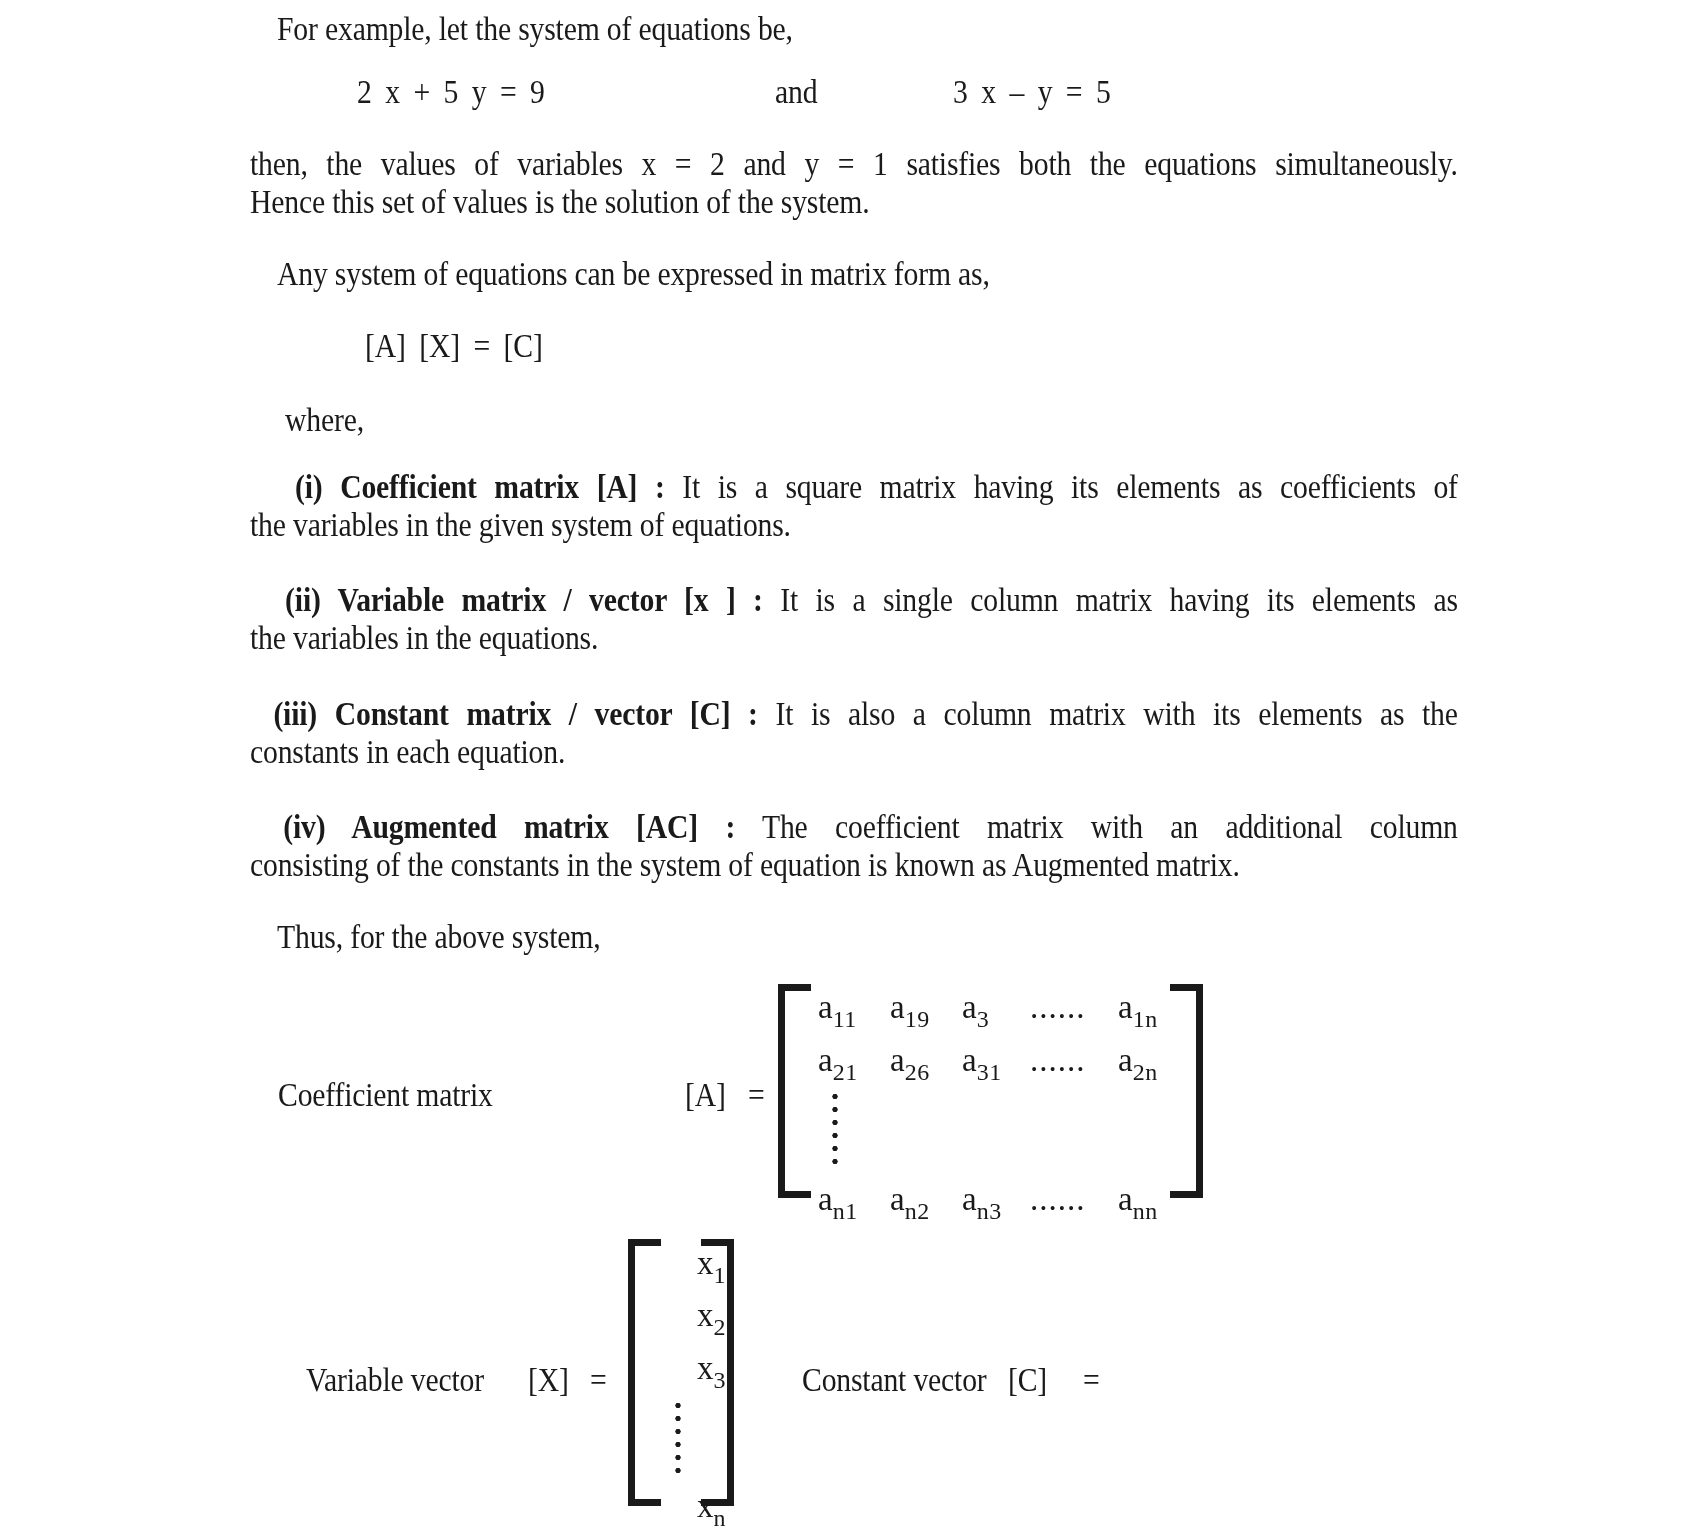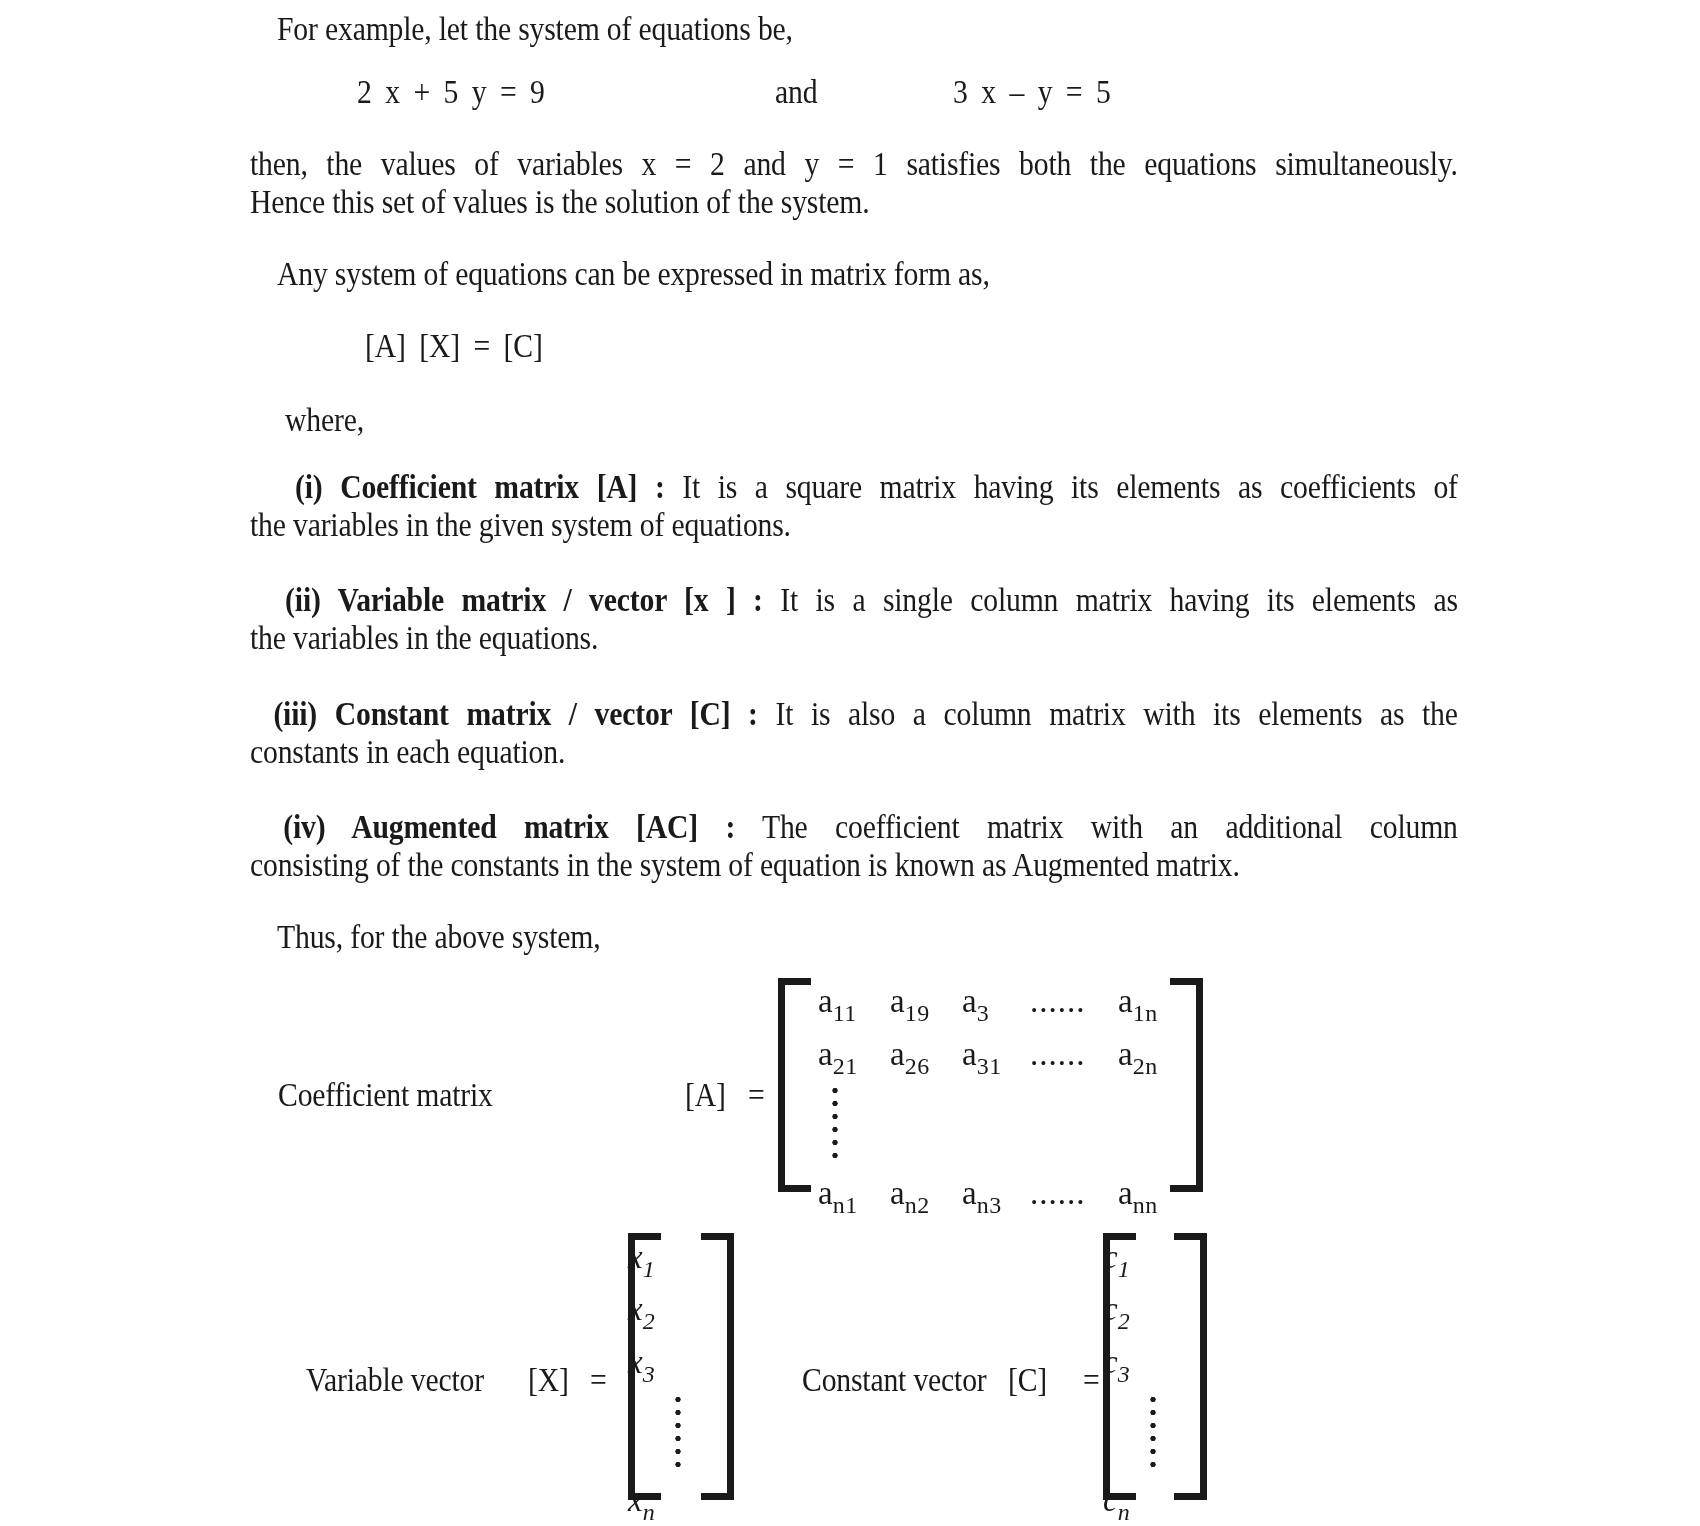--- a/index.html
+++ b/index.html
@@ -23,30 +23,30 @@
     transform-origin: 0 0;
     white-space: nowrap;
   }
   .block { white-space: normal; width: 1342px; }
   .line { display: block; }
   .line.j { text-align: justify; text-align-last: justify; white-space: normal; }
   .b { font-weight: bold; }
   .eqn { word-spacing: 7px; }
 
   
-  .mbox { position: absolute; }
+  .mbox { position: absolute; margin-top: 6px; }
   .brak { position: absolute; top: 0; bottom: 0; width: 26px; border: 7px solid var(--ink); }
   .brak.l { left: 0;  border-right: none; }
   .brak.r { right: 0; border-left: none; }
 
   .mrow { position: absolute; left: 0; right: 0; height: 38px; font-size: 33px; line-height: 38px; }
   .mcell { position: absolute; white-space: nowrap; }
   .ms { font-size: 24px; vertical-align: -9px; letter-spacing: 0.5px; }
 
-  .vrow { position: absolute; left: 0; right: 8px; text-align: left; font-size: 33px; line-height: 38px; font-style: italic; }
+  .vrow { position: absolute; left: 0; right: 8px; text-align: right; font-size: 33px; line-height: 38px; }
 
   .vdots {
     position: absolute; width: 6px;
     background-image: radial-gradient(circle, var(--ink) 2.4px, rgba(0,0,0,0) 2.9px);
     background-size: 6px 13px; background-repeat: repeat-y;
   }
 
   
   #intro        { left: 277px; top: 10px;  }
   #eq1          { left: 357px; top: 73px;  }
@@ -184,23 +184,14 @@
     <div class="vrow e1"><span>x</span><span class="ms">2</span></div>
     <div class="vrow e2"><span>x</span><span class="ms">3</span></div>
     <div class="vdots"></div>
     <div class="vrow en"><span>x</span><span class="ms">n</span></div>
   </div>
 
   <div class="txt" id="constLabel">Constant vector</div>
   <div class="txt" id="constSym">[C]</div>
   <div class="txt" id="constEq">=</div>
 
-  <div class="mbox vecbox" id="vecC">
-    <div class="brak l"></div>
-    <div class="brak r"></div>
-    <div class="vrow e0"><span>c</span><span class="ms">1</span></div>
-    <div class="vrow e1"><span>c</span><span class="ms">2</span></div>
-    <div class="vrow e2"><span>c</span><span class="ms">3</span></div>
-    <div class="vdots"></div>
-    <div class="vrow en"><span>c</span><span class="ms">n</span></div>
-  </div>
 
 </div>
 
 </body></html>

